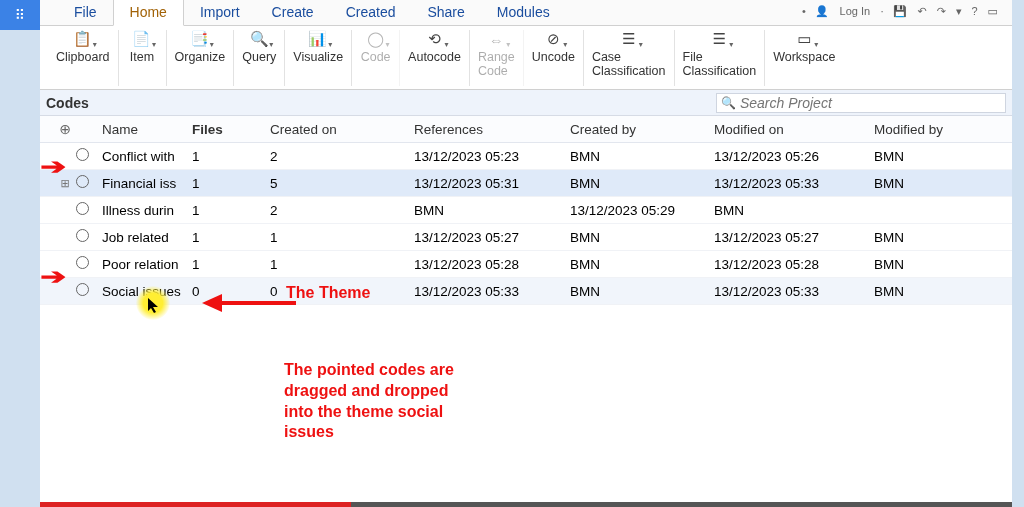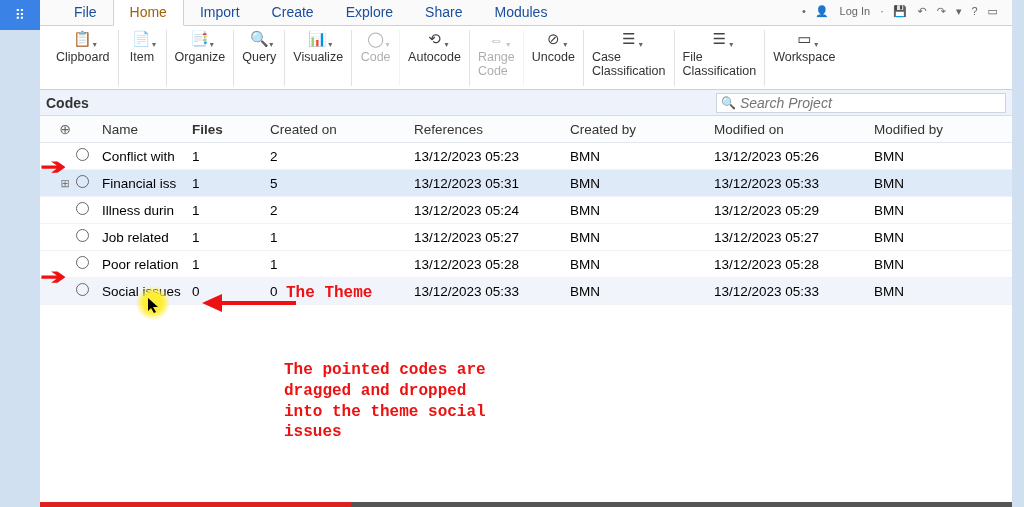--- a/index.html
+++ b/index.html
@@ -40,41 +40,41 @@
   .cell { padding-left:2px; overflow:hidden; white-space:nowrap; }
   .circle { width:13px; height:13px; border:1.6px solid #666; border-radius:50%; display:inline-block; }
   .plus { width:12px; text-align:center; color:#777; font-size:11px; }
   .tree { width:34px; display:flex; align-items:center; justify-content:flex-end; padding-right:3px; gap:2px; }
 
   
   .red-arrow { position:absolute; color:#e11; font-size:22px; font-weight:bold; transform:scaleX(1.4); }
   .long-arrow { position:absolute; display:flex; align-items:center; }
   .long-arrow .shaft { height:4px; background:#e11; }
   .long-arrow .head { width:0;height:0; border-top:9px solid transparent; border-bottom:9px solid transparent; border-right:20px solid #e11; }
-  .ann-text { position:absolute; color:#e11; font-size:16px; font-weight:600; line-height:1.3;font-family:Liberation Mono, monospace; }
+  .ann-text { position:absolute; color:#e11; font-size:16px; font-weight:600; line-height:1.3; }
   .cursor-spot { position:absolute; width:34px; height:34px; border-radius:50%; background:radial-gradient(circle,#ffee33 40%,#ffee3300 72%); }
   .cursor-spot svg { position:absolute; left:12px; top:12px; }
 
   .progress { position:absolute; left:40px; right:12px; bottom:0; height:5px; background:#555; }
   .progress .done { height:100%; background:#d22; width:32%; }
 </style>
 </head>
 <body>
 
 <div class="app-dots">⠿</div>
 
 <div class="frame">
 
   <div style="position:relative;">
     <div class="tabstrip">
         <div class="tab">File</div>
         <div class="tab active">Home</div>
         <div class="tab">Import</div>
         <div class="tab">Create</div>
-        <div class="tab">Explore</div>
+        <div class="tab">Created</div>
         <div class="tab">Share</div>
         <div class="tab">Modules</div>
       </div>
     <div class="util-bar" style="position:absolute; right:4px; top:2px;">
       <span>•</span>
       <span>👤</span>
       <span>Log In</span>
       <span>·</span>
       <span>💾</span>
       <span>↶</span>
@@ -188,21 +188,20 @@
         <div class="cell">BMN</div>
         <div class="cell">13/12/2023 05:33</div>
         <div class="cell">BMN</div>
       </div>
       <div class="trow">
         <div class="cell tree"></div>
         <div class="cell"><span class="circle"></span></div>
         <div class="cell">Illness durin</div>
         <div class="cell">1</div>
         <div class="cell">2</div>
-        <div class="cell">13/12/2023 05:24</div>
         <div class="cell">BMN</div>
         <div class="cell">13/12/2023 05:29</div>
         <div class="cell">BMN</div>
       </div>
       <div class="trow">
         <div class="cell tree"></div>
         <div class="cell"><span class="circle"></span></div>
         <div class="cell">Job related</div>
         <div class="cell">1</div>
         <div class="cell">1</div>

